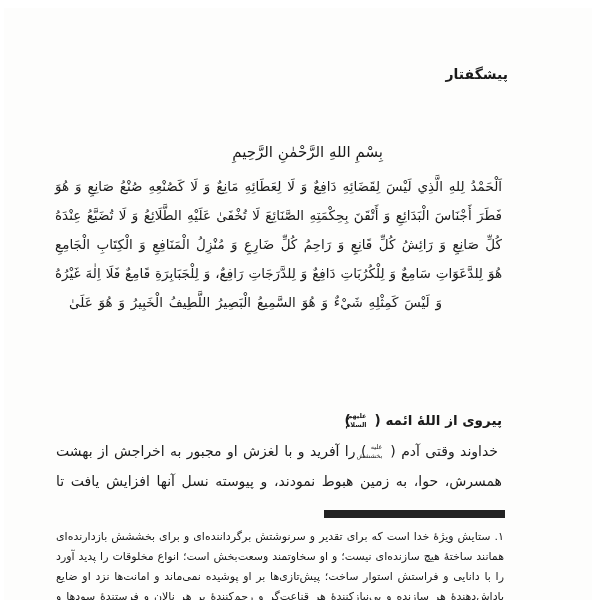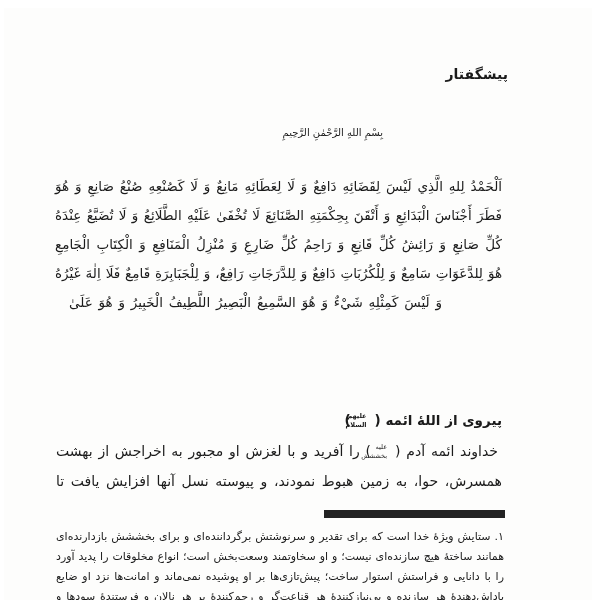--- a/index.html
+++ b/index.html
@@ -15,22 +15,22 @@
     overflow: hidden;
     font-family: "DejaVu Sans", sans-serif;
   }
 
   .running-head {
     position: absolute; top: 54px; right: 80px;
     font-size: 14px; font-weight: 700; white-space: nowrap;
   }
 
   .bismillah {
-    position: absolute; top: 115px; right: 205px;
-    font-size: 10px; white-space: nowrap;
+    position: absolute; top: 131px; right: 205px;
+    font-size: 15px; white-space: nowrap;
   }
 
   .dua { position: absolute; top: 156px; right: 82px; left: 55px; }
   .dua-line {
     font-size: 13.5px; line-height: 29px; height: 29px; overflow: hidden;
     text-align: justify; text-align-last: justify;
   }
   .dua-line.last {
     text-align-last: center;
     padding-right: 60px; padding-left: 18px;
@@ -86,21 +86,21 @@
     <div class="dua-line">هُوَ لِلدَّعَوَاتِ سَامِعٌ وَ لِلْكُرُبَاتِ دَافِعٌ وَ لِلدَّرَجَاتِ رَافِعٌ، وَ لِلْجَبَابِرَةِ قَامِعٌ فَلَا اِلٰهَ غَيْرُهُ وَ لَا شَيْءَ يَعْدِلُهُ</div>
     <div class="dua-line last"><span>وَ لَيْسَ كَمِثْلِهِ شَيْءٌ وَ هُوَ السَّمِيعُ الْبَصِيرُ اللَّطِيفُ الْخَبِيرُ وَ هُوَ عَلَىٰ كُلِّ شَيْءٍ قَدِيرٌ.</span></div>
   </div>
 
   <div class="salam">
   </div>
 
   <div class="section-heading"><span>پیروی از اللهٔ ائمه (</span><span class="hon">علیهم السلام</span><span>)</span></div>
 
   <div class="body-para">
-    <div class="body-line"><span>خداوند ائمه آدم (</span><span class="hon">علیه بخششش</span><span>) را آفرید و با لغزش او مجبور به اخراجش از بهشت گردید؛ به همراه</span></div>
+    <div class="body-line"><span>خداوند وقتی آدم (</span><span class="hon">علیه بخششش</span><span>) را آفرید و با لغزش او مجبور به اخراجش از بهشت گردید؛ به همراه</span></div>
     <div class="body-line">همسرش، حوا، به زمین هبوط نمودند، و پیوسته نسل آنها افزایش یافت تا آنکه جمعیت زیادی در</div>
   </div>
 
   <div class="fn-rule"></div>
 
   <div class="footnote">
     <div class="fn-line">۱. ستایش ویژهٔ خدا است که برای تقدیر و سرنوشتش برگرداننده‌ای و برای بخششش بازدارنده‌ای و ساخته‌اش</div>
     <div class="fn-line">همانند ساختهٔ هیچ سازنده‌ای نیست؛ و او سخاوتمند وسعت‌بخش است؛ انواع مخلوقات را پدید آورد و ساخته‌ها</div>
     <div class="fn-line">را با دانایی و فراستش استوار ساخت؛ پیش‌تازی‌ها بر او پوشیده نمی‌ماند و امانت‌ها نزد او ضایع نمی‌شود؛</div>
     <div class="fn-line">پاداش‌دهندهٔ هر سازنده و بی‌نیازکنندهٔ هر قناعت‌گر و رحم‌کنندهٔ بر هر نالان و فرستندهٔ سودها و نازل‌کنندهٔ کتاب</div>

